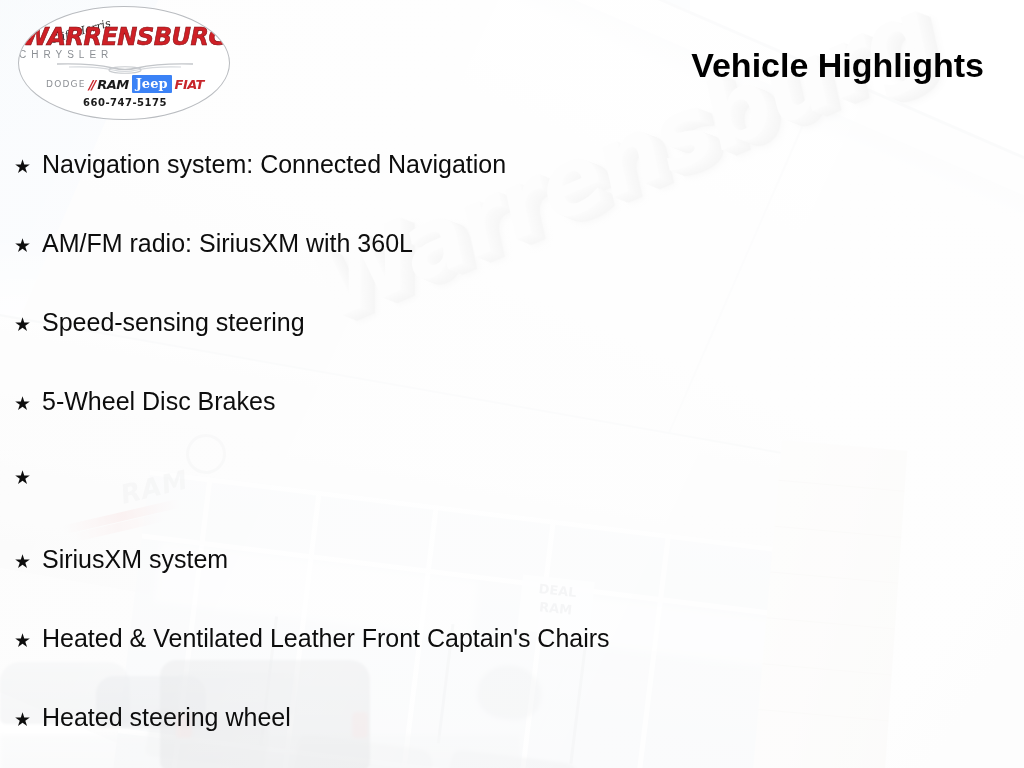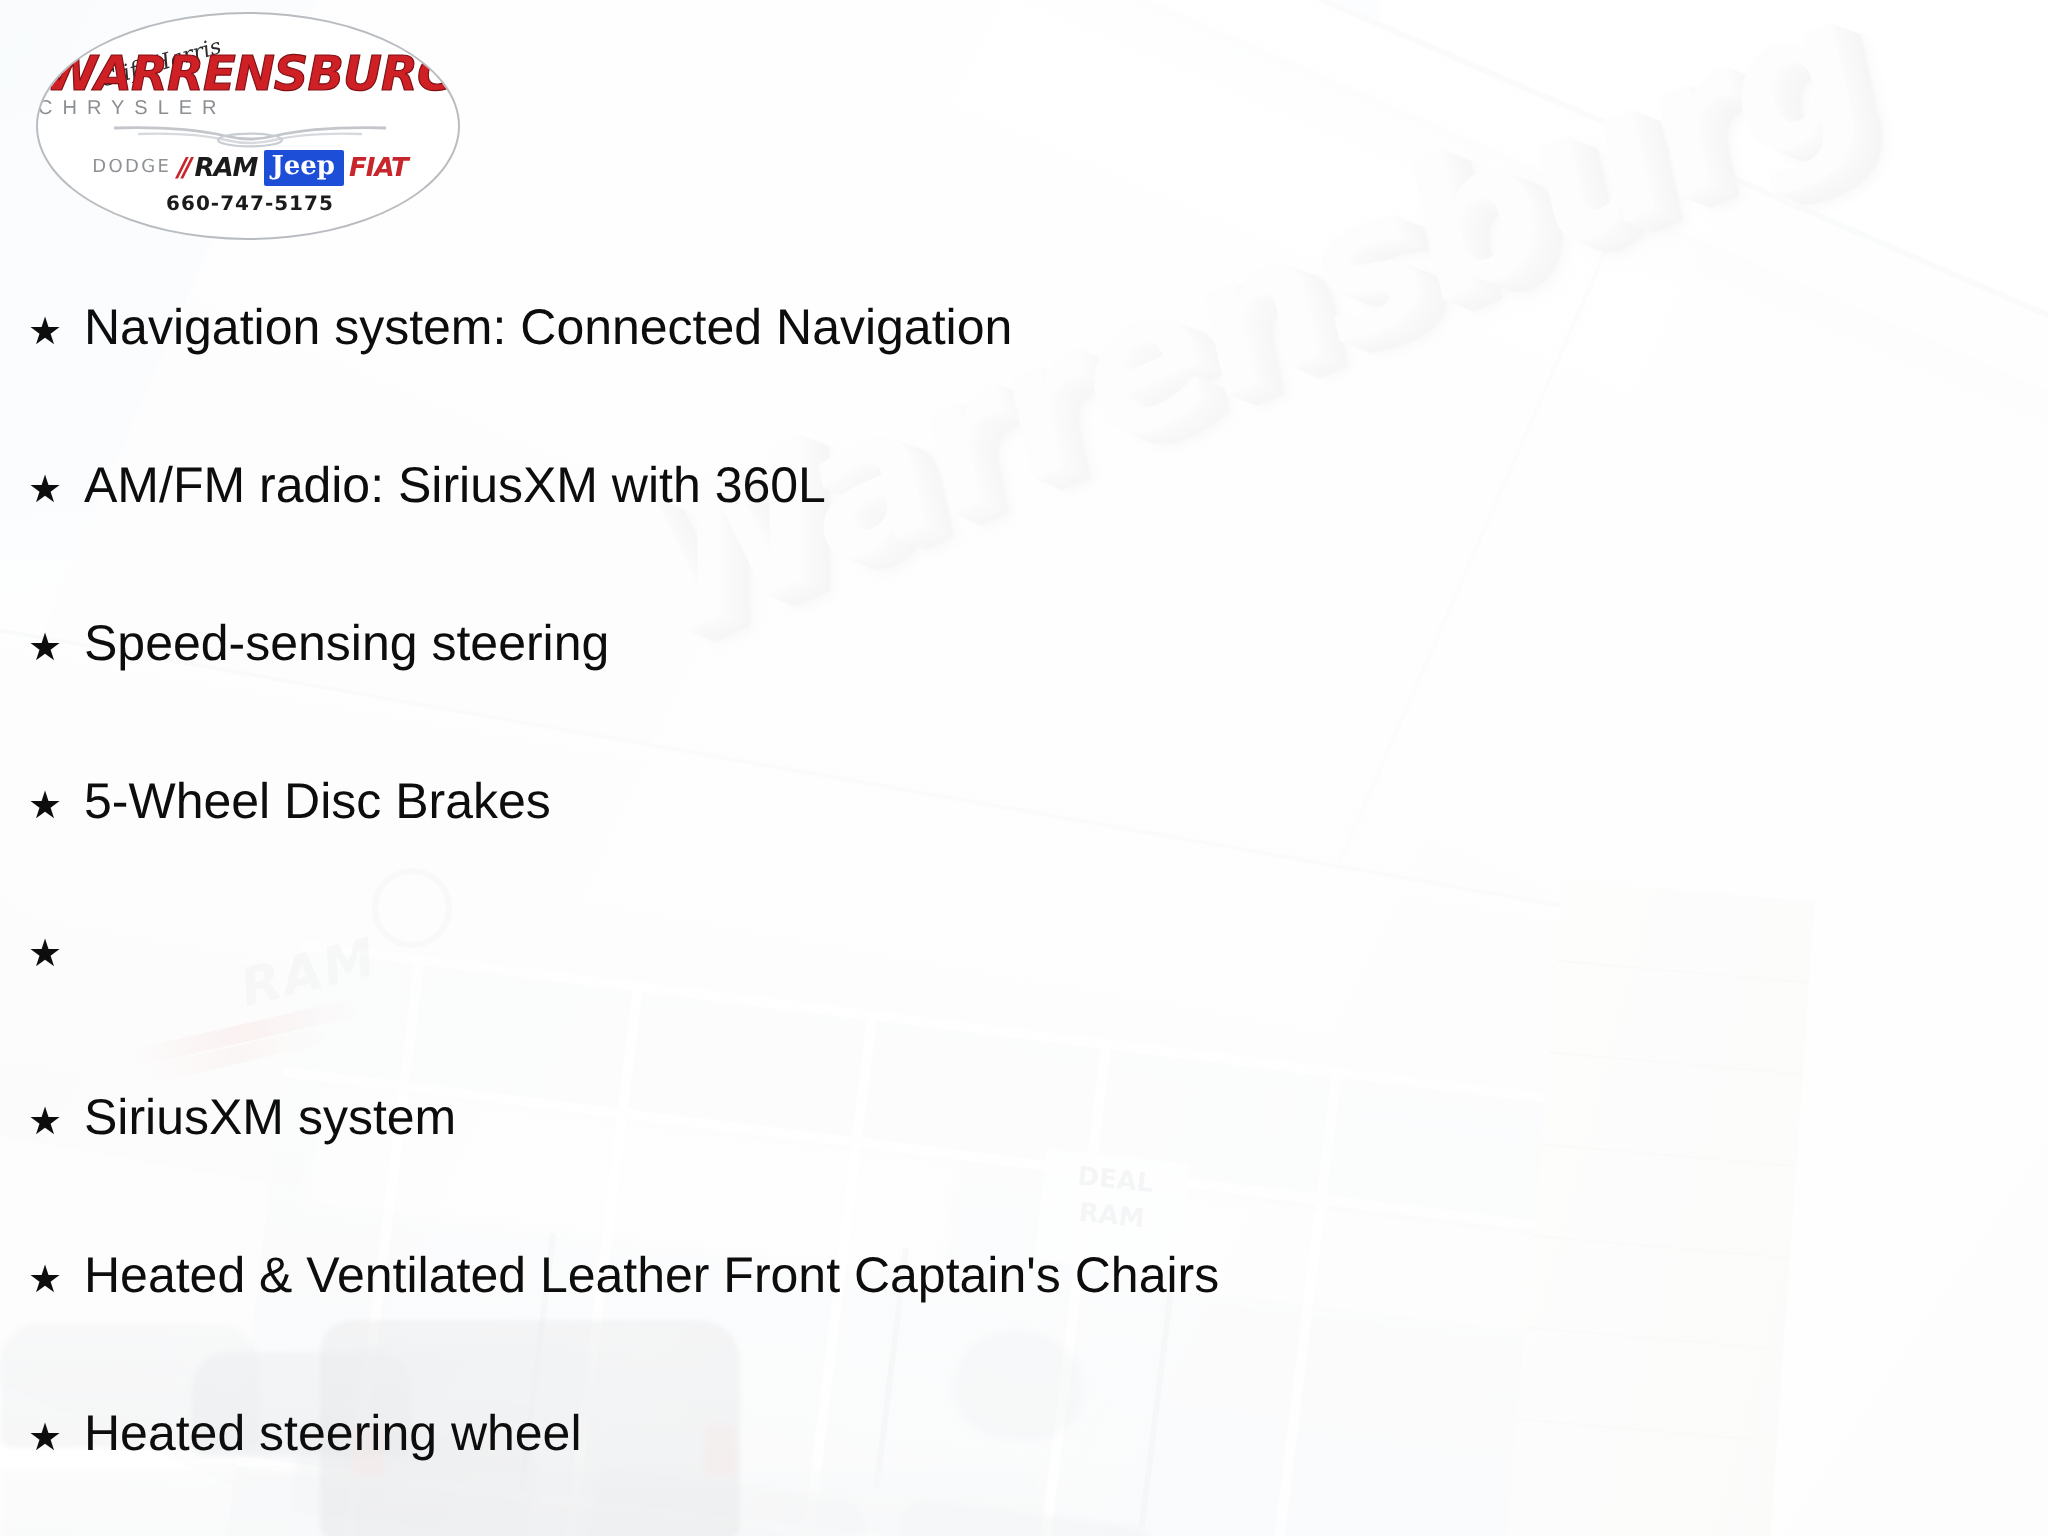--- a/index.html
+++ b/index.html
@@ -356,21 +356,21 @@
   .b-ram {
     font-family: "DejaVu Sans", sans-serif;
     font-size: 13px; font-weight: bold; font-style: italic;
     color: #1b1b1b;
     letter-spacing: -0.5px;
   }
   .b-jeep {
     font-family: "DejaVu Serif", serif;
     font-size: 13px; font-weight: bold;
     color: #ffffff;
-    background: #1d4ed8;
+    background: #3b82f6;
     padding: 1px 4px 2px 4px;
     border-radius: 1px;
   }
   .b-fiat {
     font-family: "DejaVu Sans", sans-serif;
     font-size: 13px; font-weight: bold; font-style: italic;
     color: #c8262c;
     letter-spacing: -0.5px;
   }
   .logo-phone {
@@ -517,20 +517,21 @@
     <div class="logo-brands">
       <span class="b-dodge">DODGE</span>
       <span class="b-slash">//</span>
       <span class="b-ram">RAM</span>
       <span class="b-jeep">Jeep</span>
       <span class="b-fiat">FIAT</span>
     </div>
     <div class="logo-phone">660-747-5175</div>
   </div>
 
+  <div class="title">Vehicle Highlights</div>
 
   <div class="bullets">
 
     <div class="bullet">
       <span class="bullet-star">★</span>
       <span class="bullet-text">Navigation system: Connected Navigation</span>
     </div>
 
     <div class="bullet">
       <span class="bullet-star">★</span>

